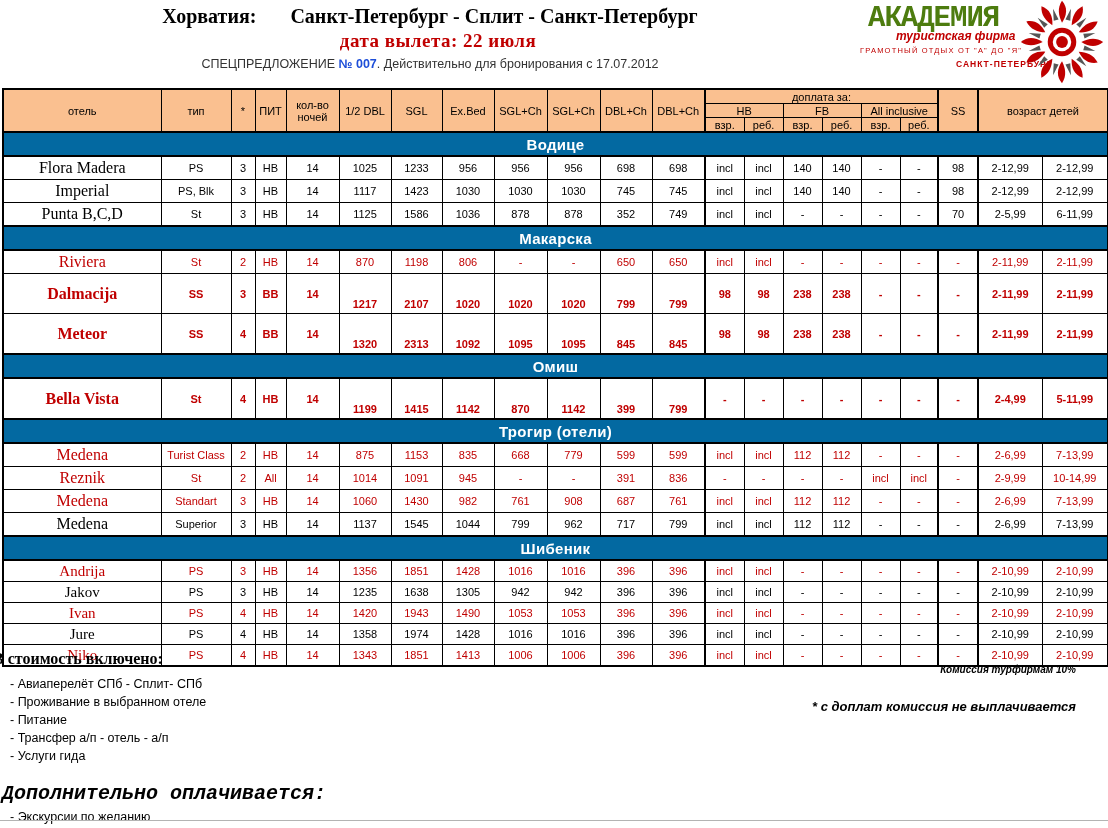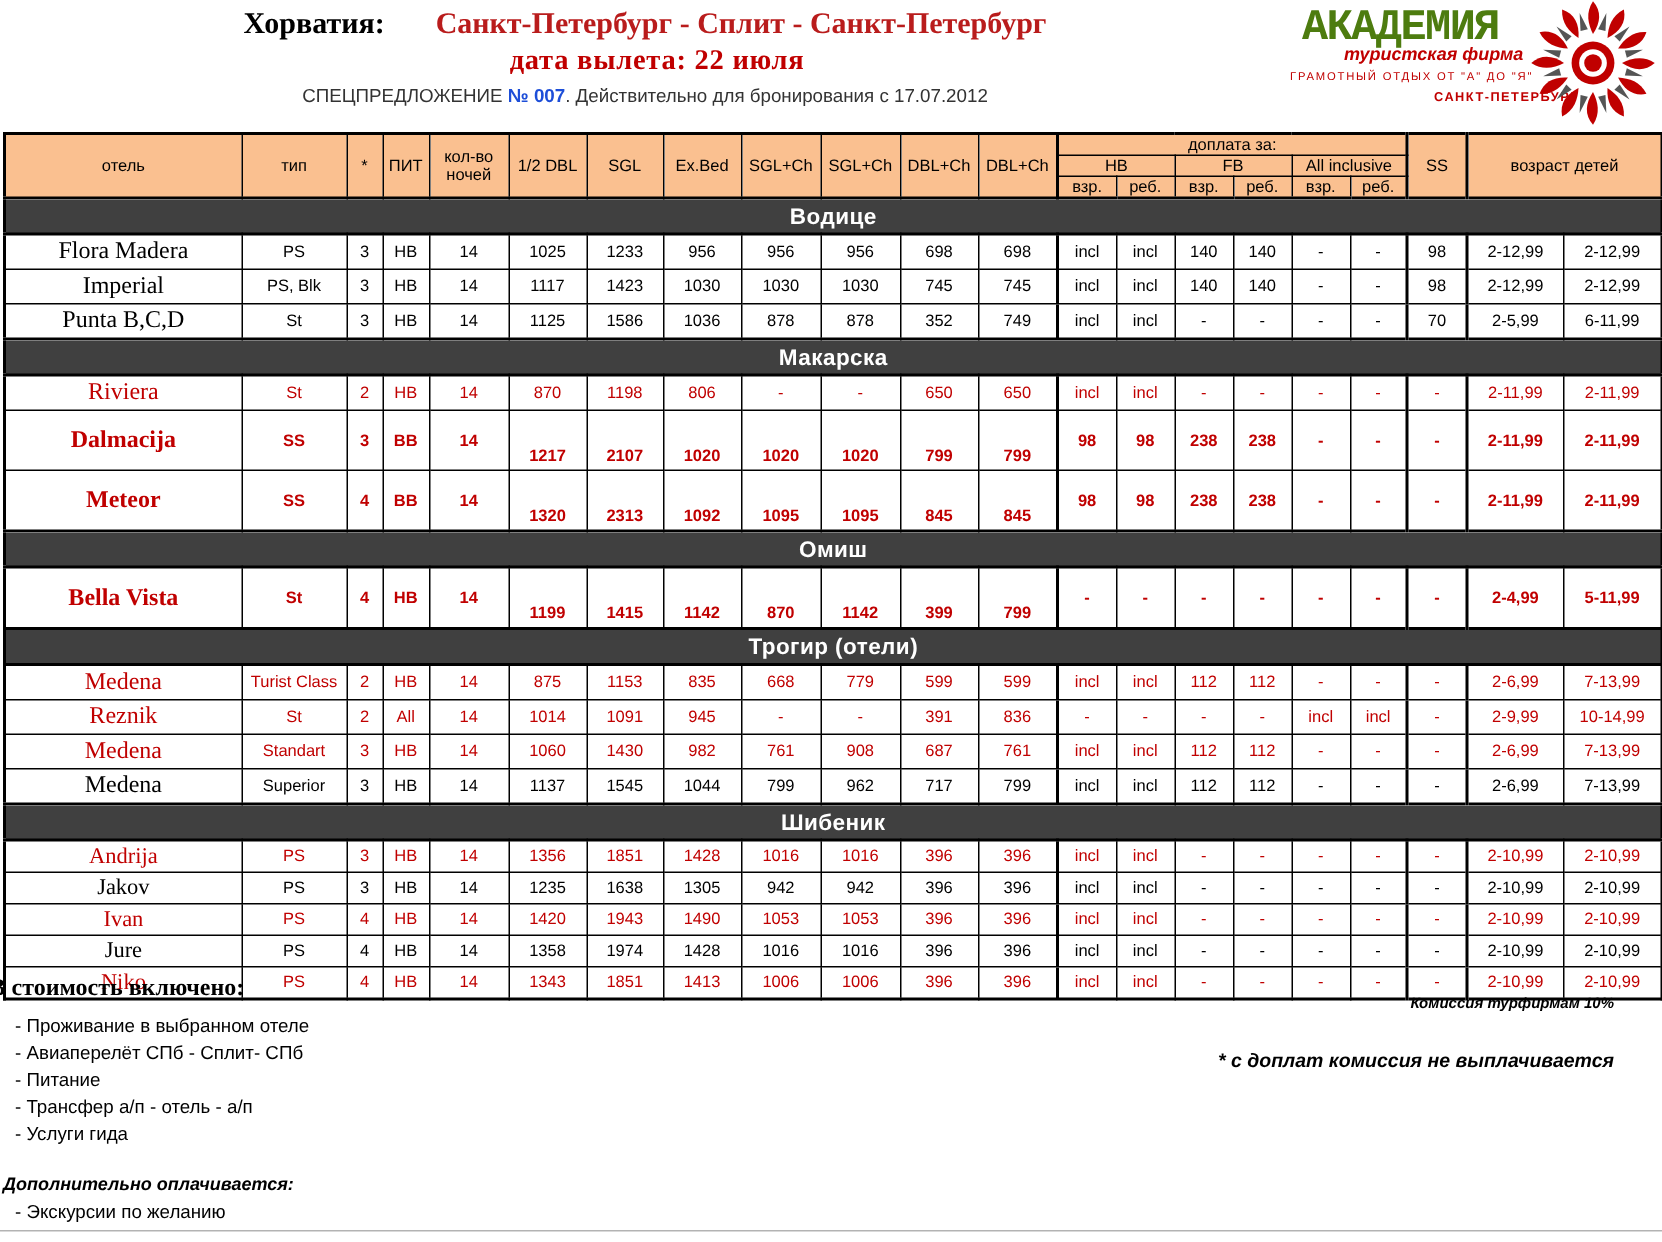--- a/index.html
+++ b/index.html
@@ -3,21 +3,21 @@
 <meta charset="utf-8">
 <style>
   html,body{margin:0;padding:0;background:#fff;}
   .page{position:relative;width:1108px;height:828px;background:#fff;overflow:hidden;
         font-family:"Liberation Sans",sans-serif;color:#000;}
 
   
   .title-block{position:absolute;left:0;top:4px;width:860px;text-align:center;}
   .t1{font-family:"Liberation Serif",serif;font-weight:bold;font-size:20px;line-height:24px;}
   .t1 .dest{color:#000;margin-right:10px;}
-  .t1 .route{color:#b91c1c;margin-left:24px;}
+  .t1 .route{color:#000000;margin-left:24px;}
   .t2{font-family:"Liberation Serif",serif;font-weight:bold;font-size:19px;color:#C00000;
       line-height:26px;letter-spacing:.5px;margin-left:16px;}
   .t3{font-size:12.5px;color:#333;line-height:20px;}
   .t3 b{color:#1d4ed8;}
 
   
   .logo{position:absolute;left:858px;top:2px;width:250px;height:80px;}
   .logo-name{position:absolute;left:10px;top:0;font-family:Liberation Mono, monospace;
              font-weight:bold;font-size:29px;color:#4d7c0f;letter-spacing:-1px;}
   .logo-sub{position:absolute;left:38px;top:27px;font-size:12px;font-weight:bold;
@@ -32,39 +32,39 @@
   table.price{position:absolute;left:2px;top:88px;width:1104px;border-collapse:collapse;
               table-layout:fixed;border:2px solid #000;}
   .price th,.price td{border:1px solid #000;padding:0 1px;text-align:center;
               vertical-align:middle;overflow:hidden;}
   .price thead th{background:#FAC090;font-weight:normal;font-size:11px;line-height:12px;height:13px;}
   .price thead tr.r1 th{height:13px;}
   .price thead th.grp{font-size:11px;}
   .price thead tr:last-child th{border-bottom:2px solid #000;}
   .b2l{border-left:2px solid #000 !important;}
 
-  tr.banner td{background:#404040;color:#fff;font-weight:bold;font-size:15px;height:22px;
+  tr.banner td{background:#0369a1;color:#fff;font-weight:bold;font-size:15px;height:22px;
                border-top:2px solid #000;border-bottom:2px solid #000;letter-spacing:.3px;}
   tr.row td{font-size:11px;height:22px;background:#fff;}
   tr.row td.c0{font-family:"Liberation Serif",serif;font-size:16px;}
   tr.row.compact td{height:20px;}
   tr.row.compact td.c0{font-size:15px;}
   tr.row.red td{color:#C00000;}
   tr.row.bold td{font-weight:bold;}
   tr.row.tall td{height:36px;}
   tr.row.tall td.price{vertical-align:bottom;padding-bottom:3px;}
 
   
   .included{position:absolute;left:0;top:650px;width:520px;}
   .included .head{font-family:"Liberation Serif",serif;font-weight:bold;font-size:16px;
                   margin:0 0 7px -7px;}
   ul.plain{list-style:none;margin:0;padding:0 0 0 10px;}
   ul.plain li{font-size:12.5px;line-height:18px;color:#000;}
   .additional{position:absolute;left:0;top:782px;width:520px;}
-  .additional .head{font-weight:bold;font-style:italic;font-size:12px;margin:0 0 4px 2px;}
+  .additional .head{font-weight:bold;font-style:italic;font-size:20px;margin:0 0 4px 2px;font-family:Liberation Mono, monospace;}
   .additional ul.plain li{line-height:17px;}
   .note-commission{position:absolute;right:32px;top:664px;font-weight:bold;font-style:italic;
                    font-size:10px;text-align:right;}
   .note-asterisk{position:absolute;right:32px;top:699px;font-weight:bold;font-style:italic;
                  font-size:13px;text-align:right;}
   .bottom-line{position:absolute;left:0;top:820px;width:1108px;height:1px;background:#b3b3b3;}
 </style>
 </head>
 <body>
 
@@ -559,22 +559,22 @@
           <td class="c18 b2l">-</td>
           <td class="c19 b2l">2-10,99</td>
           <td class="c20">2-10,99</td>
         </tr>
       </tbody>
   </table>
 
   <div class="included">
     <div class="head">В стоимость включено:</div>
     <ul class="plain">
+        <li>- Авиаперелёт СПб - Сплит- СПб</li>
         <li>- Проживание в выбранном отеле</li>
-        <li>- Авиаперелёт СПб - Сплит- СПб</li>
         <li>- Питание</li>
         <li>- Трансфер а/п - отель - а/п</li>
         <li>- Услуги гида</li>
       </ul>
   </div>
 
   <div class="additional">
     <div class="head">Дополнительно оплачивается:</div>
     <ul class="plain">
         <li>- Экскурсии по желанию</li>

